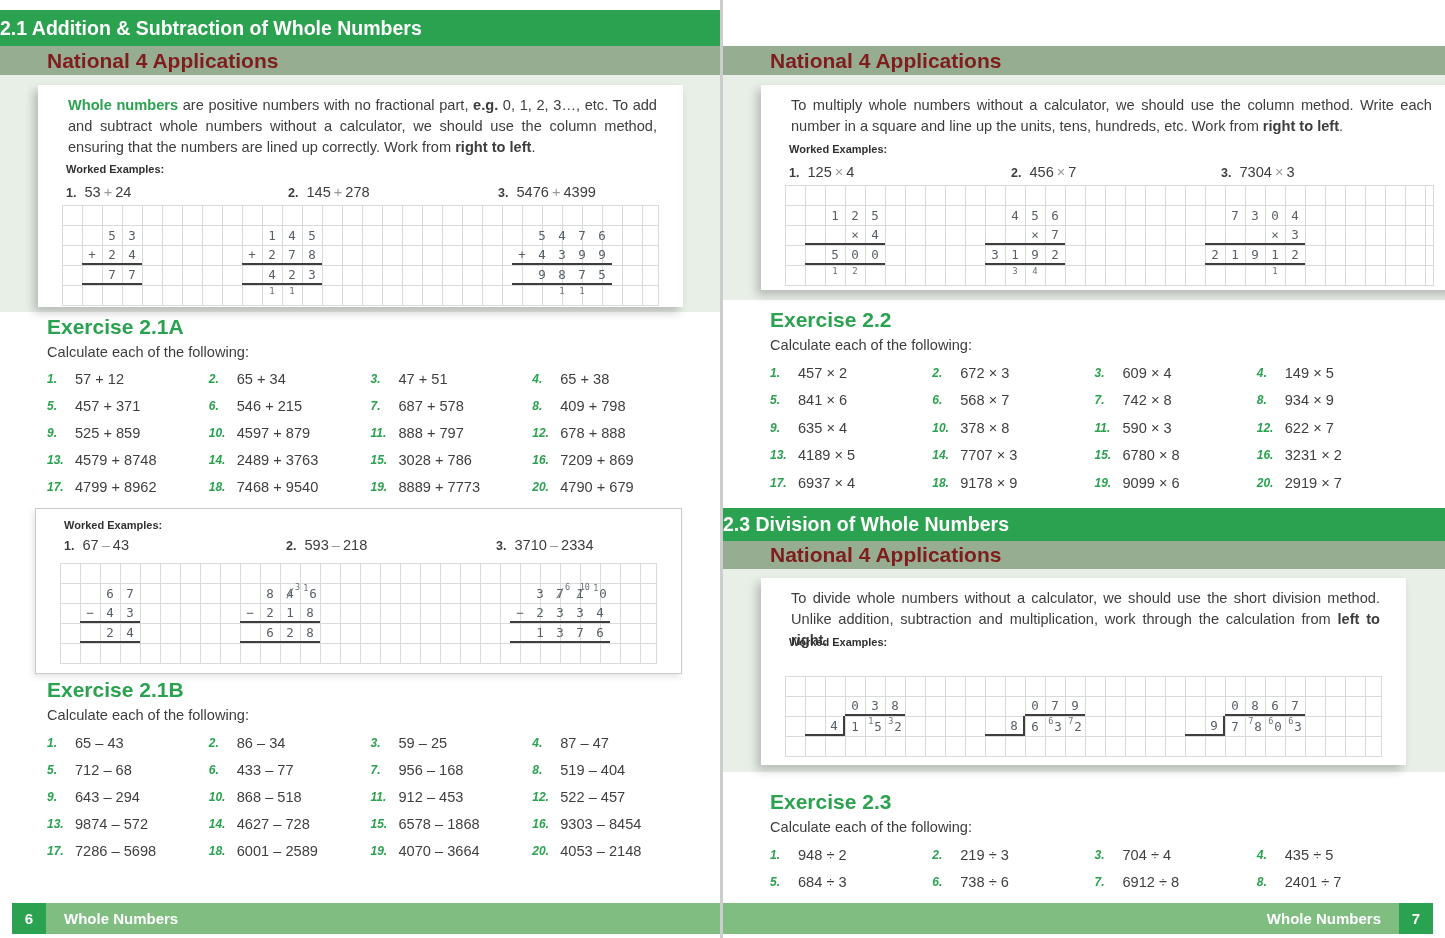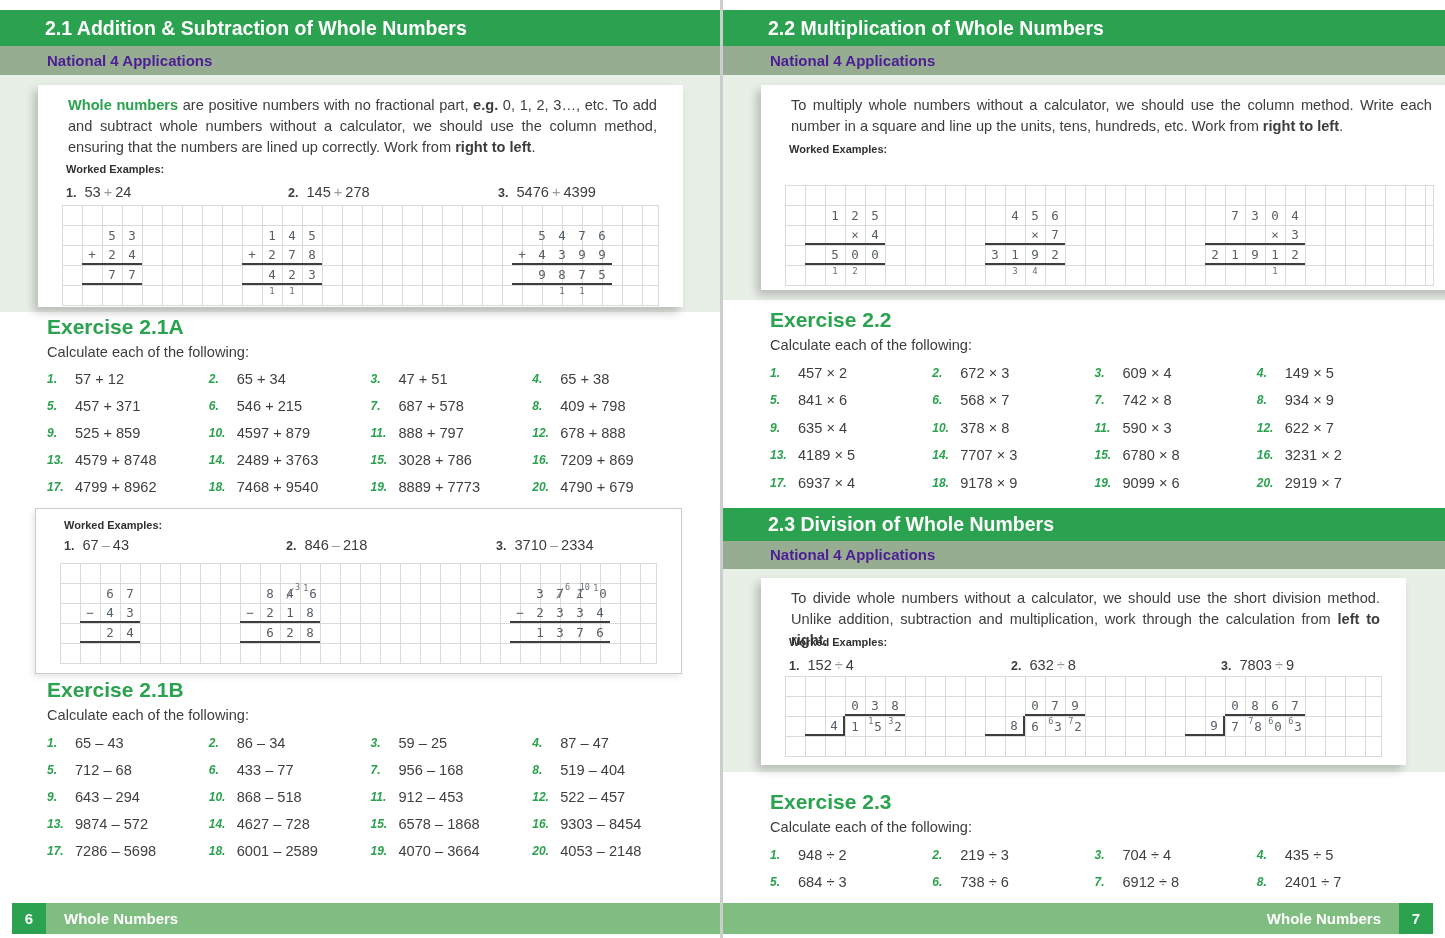--- a/index.html
+++ b/index.html
@@ -8,23 +8,23 @@
     background:#ffffff;
     font-family:"Liberation Sans",sans-serif;
   }
   .page{position:absolute;top:0;height:938px;background:#fff;}
   #page-left{left:0;width:720px;}
   #page-right{left:723px;width:722px;}
   #divider{position:absolute;left:720px;top:0;width:3px;height:938px;background:#cbcecc;}
 
   
   .banner-main{position:absolute;left:0;width:100%;background:#2ba24f;color:#fff;
-    font-weight:700;font-size:19.5px;height:36px;line-height:36px;padding-left:45px;box-sizing:border-box;}
-  .banner-sub{position:absolute;left:0;width:100%;background:#97ad92;color:#4c1d95;
-    font-weight:700;font-size:15px;height:29px;line-height:29px;padding-left:47px;box-sizing:border-box;}
+    font-weight:700;font-size:19.5px;height:36px;line-height:36px;box-sizing:border-box;}
+  .banner-sub{position:absolute;left:0;width:100%;background:#97ad92;color:#7f1d1d;
+    font-weight:700;font-size:21px;height:29px;line-height:29px;padding-left:47px;box-sizing:border-box;}
 
   .pale{position:absolute;left:0;width:100%;background:#e8efe7;}
 
   .card{position:absolute;background:#fff;box-shadow:-4px 5px 9px rgba(0,0,0,0.22);}
   .boxed{position:absolute;background:#fff;border:1px solid #c9cdc9;box-shadow:-2px 3px 6px rgba(0,0,0,0.10);}
 
   .card-par{position:absolute;left:30px;right:26px;text-align:justify;
     font-size:14.6px;line-height:21px;color:#3d3d3d;}
   .rt-b{font-weight:700;}
   .rt-g{color:#2ba24f;}
@@ -326,21 +326,21 @@
     </div>
 
   <div class="boxed" id="l-box">
     <div class="wx-head">Worked Examples:</div>
     <div class="wx-labels">
 
     <div class="wx-label">
           <span class="n">1.</span><span>67</span><span class="o">–</span><span>43</span>
         </div>
         <div class="wx-label">
-          <span class="n">2.</span><span>846</span><span class="o">–</span><span>218</span>
+          <span class="n">2.</span><span>593</span><span class="o">–</span><span>218</span>
         </div>
         <div class="wx-label">
           <span class="n">3.</span><span>3710</span><span class="o">–</span><span>2334</span>
         </div>
       </div>
     <div class="hw-strip" style="height: 100px;">
         <div class="hw-table" style="left: 20px; top: 20px;">
           <div class="hw-row">
             <div class="hw-cell"></div>
             <div class="hw-cell">6</div>
@@ -507,28 +507,39 @@
   <div class="footer" id="footer-left">
     <div class="pageno">6</div>
     <div class="fbar">Whole Numbers</div>
   </div>
 </div>
 
 <div id="divider"></div>
 
 <div class="page" id="page-right">
 
-  <div class="banner-main" id="r-banner-main">2.2 Multiplication of Whole Numbers</div>
   <div class="banner-sub" id="r-banner-sub">National 4 Applications</div>
 
   <div class="pale" id="r-pale1"></div>
 
   <div class="card" id="r-card1">
     <div class="card-par"><span>To multiply whole numbers without a calculator, we should use the column method. Write each number in a square and line up the units, tens, hundreds, etc. Work from </span><span class="rt-b">right to left</span><span>.</span></div>
     <div class="wx-head">Worked Examples:</div>
+    <div class="wx-labels">
+
+    <div class="wx-label">
+          <span class="n">1.</span><span>125</span><span class="o">×</span><span>4</span>
+        </div>
+        <div class="wx-label">
+          <span class="n">2.</span><span>456</span><span class="o">×</span><span>7</span>
+        </div>
+        <div class="wx-label">
+          <span class="n">3.</span><span>7304</span><span class="o">×</span><span>3</span>
+        </div>
+      </div>
     <div class="hw-strip" style="height: 100px;">
         <div class="hw-table" style="left: 20px; top: 20px;">
           <div class="hw-row">
             <div class="hw-cell"></div>
             <div class="hw-cell">1</div>
             <div class="hw-cell">2</div>
             <div class="hw-cell">5</div>
           </div>
           <div class="hw-row">
             <div class="hw-cell hw-rule"></div>
@@ -705,32 +716,20 @@
     </div>
 
   <div class="banner-main" id="r-banner23-main">2.3 Division of Whole Numbers</div>
   <div class="banner-sub" id="r-banner23-sub">National 4 Applications</div>
 
   <div class="pale" id="r-pale2"></div>
 
   <div class="card" id="r-card2">
     <div class="card-par"><span>To divide whole numbers without a calculator, we should use the short division method. Unlike addition, subtraction and multiplication, work through the calculation from </span><span class="rt-b">left to right</span><span>.</span></div>
     <div class="wx-head">Worked Examples:</div>
-    <div class="wx-labels">
-
-    <div class="wx-label">
-          <span class="n">1.</span><span>152</span><span class="o">÷</span><span>4</span>
-        </div>
-        <div class="wx-label">
-          <span class="n">2.</span><span>632</span><span class="o">÷</span><span>8</span>
-        </div>
-        <div class="wx-label">
-          <span class="n">3.</span><span>7803</span><span class="o">÷</span><span>9</span>
-        </div>
-      </div>
     <div class="hw-strip" style="height: 80px;">
         <div class="hw-table" style="left: 40px; top: 20px;">
           <div class="hw-row">
             <div class="hw-cell"></div>
             <div class="hw-cell hw-rule">0</div>
             <div class="hw-cell hw-rule">3</div>
             <div class="hw-cell hw-rule">8</div>
           </div>
           <div class="hw-row">
             <div class="hw-cell hw-divisor">4</div>

